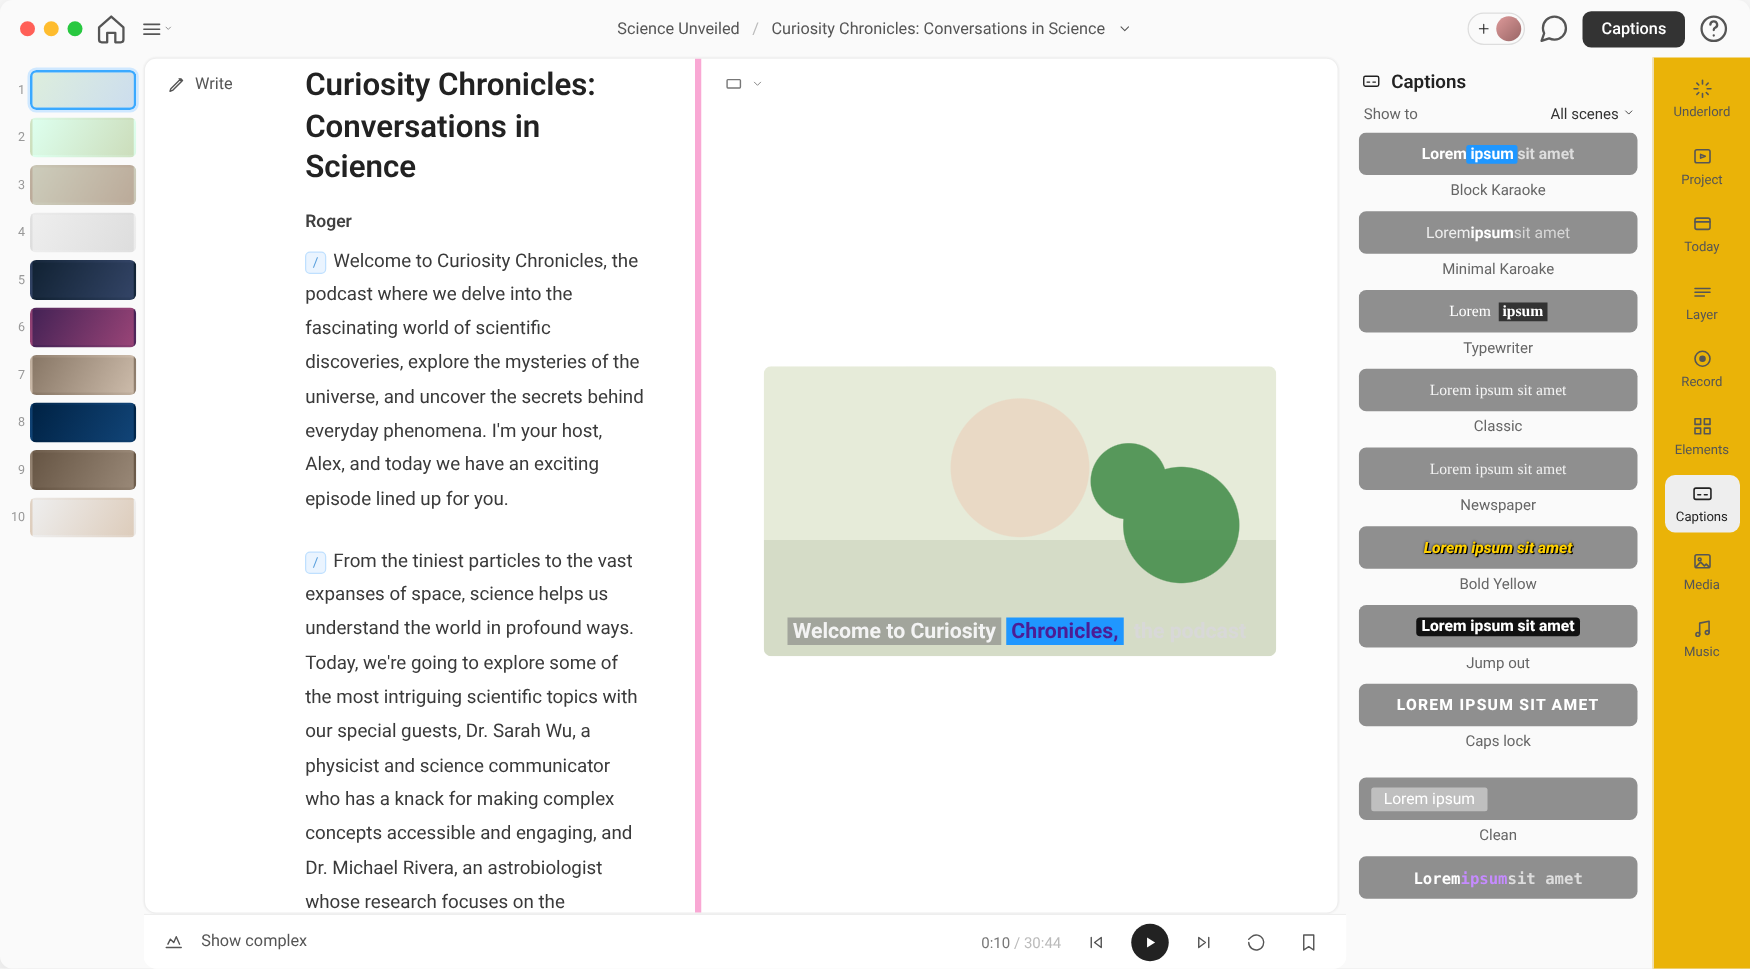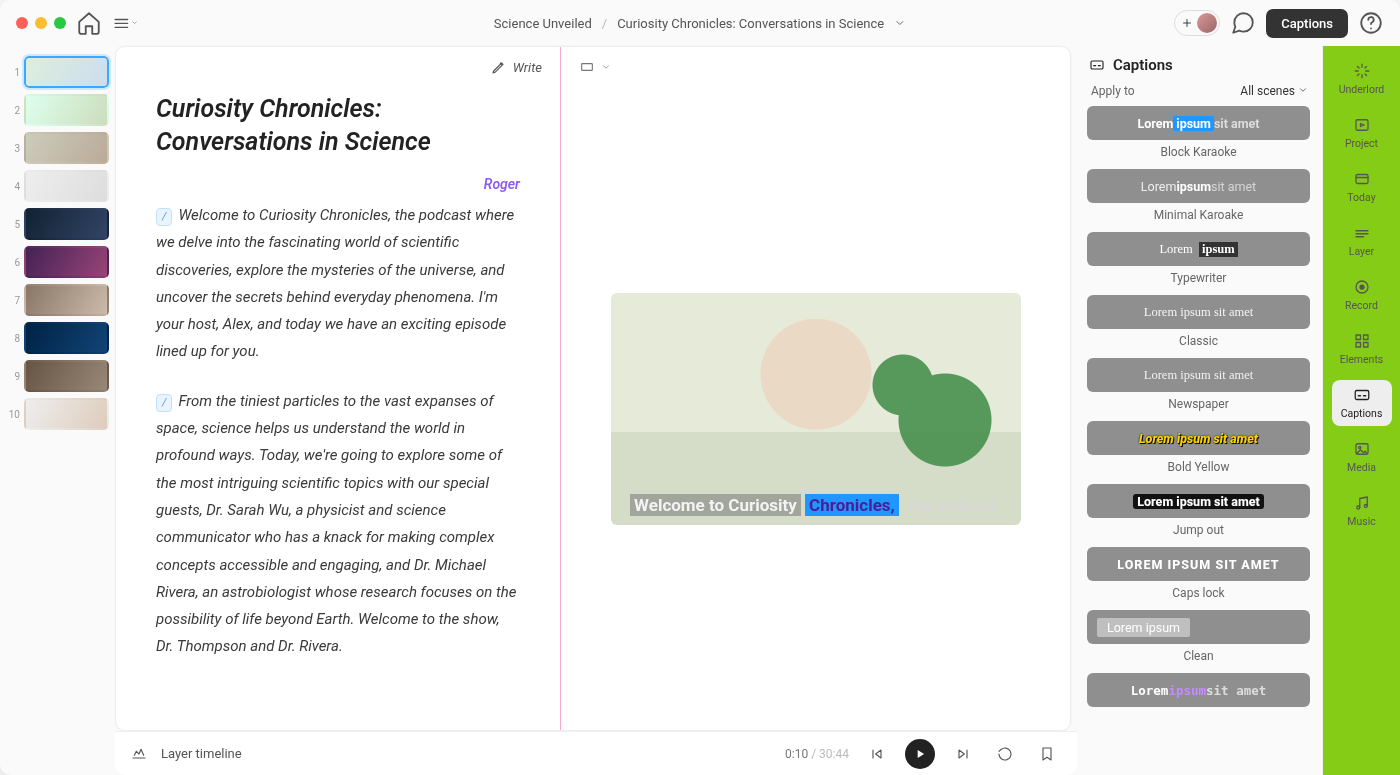--- a/index.html
+++ b/index.html
@@ -56,25 +56,25 @@
 .thumb.t3 { background:linear-gradient(120deg,#ccb,#ba9);}
 .thumb.t4 { background:linear-gradient(120deg,#eee,#ddd);}
 .thumb.t5 { background:linear-gradient(120deg,#123,#346);}
 .thumb.t6 { background:linear-gradient(120deg,#425,#947);}
 .thumb.t7 { background:linear-gradient(120deg,#876,#cba);}
 .thumb.t8 { background:linear-gradient(120deg,#024,#147);}
 .thumb.t9 { background:linear-gradient(120deg,#654,#987);}
 .thumb.t10{ background:linear-gradient(120deg,#eee,#dcb);}
 
 .editor-area { flex:1; display:flex; background:#fff; border:1px solid #eee; border-radius:10px; margin:0 6px 0 0; min-width:0; box-shadow:0 0 0 1px rgba(0,0,0,0.02);}
-.script-col { width: 445px; border-right:1px solid #f9a8d4; display:flex; flex-direction:column; min-width:0;font-style:italic;}
+.script-col { width: 445px; border-right:5px solid #f9a8d4; display:flex; flex-direction:row; min-width:0;}
 .script-head { height:40px; display:flex; align-items:center; justify-content:flex-end; padding:0 18px; gap:6px; color:#555;}
 .script-body { flex:1; overflow:auto; padding: 6px 40px 20px 40px;}
 .doc-title { font-size:25px; font-weight:600; line-height:1.3; color:#222; margin-bottom:18px;}
-.speaker { color:#8b5cf6; font-weight:600; font-size:14px; margin-bottom:10px;text-align:right;}
+.speaker { color:#404040; font-weight:600; font-size:14px; margin-bottom:10px;}
 .para { font-size:15px; line-height:1.82; color:#3a3a3a; margin-bottom:22px;}
 .scene-chip { display:inline-flex; align-items:center; padding:0 5px; height:18px; border-radius:4px; background:#eaf4ff; border:1px solid #bfe0ff; color:#5aa0de; font-size:11px; vertical-align:baseline; margin-right:6px;}
 
 .preview-col { flex:1; display:flex; flex-direction:column; min-width:0;}
 .preview-head { height:40px; display:flex; align-items:center; padding:0 18px; color:#777; gap:6px;}
 .preview-body { flex:1; display:flex; align-items:center; justify-content:center; padding:20px;}
 .video { width:410px; height:232px; border-radius:6px; background:
   radial-gradient(circle at 50% 35%, #e9d9c5 0 55px, transparent 56px),
   linear-gradient(180deg,#e6ebd9 0 60%, #d5dcc7 60% 100%);
   position:relative; overflow:hidden;}
@@ -108,21 +108,21 @@
 .sp-classic{color:#f4f4f4;font-family:Georgia,serif;}
 .sp-news{font-family:Georgia,serif;color:#f1f1f1;}
 .sp-bold{font-style:italic;font-weight:800;color:#ffd100;text-shadow:0 0 2px #000, 1px 1px 0 #000;}
 .sp-jump{font-weight:800;color:#fff;background:#111;padding:0 4px;border-radius:3px;}
 .sp-caps{font-weight:800;letter-spacing:1px;text-transform:uppercase;color:#fff;}
 .sp-clean{background:#bfbfbf;color:#fff;padding:2px 10px;border-radius:2px;text-align:left;}
 .sp-last{font-family:monospace;font-weight:700;}
 .sp-last .a{color:#fff;} .sp-last .b{color:#c58bff;} .sp-last .c{color:#ddd;}
 
 
-.toolrail { width:78px; border-left:1px solid #eee; display:flex; flex-direction:column; align-items:center; padding:10px 0; gap:8px; background:#84cc16;}
+.toolrail { width:78px; border-left:1px solid #eee; display:flex; flex-direction:column; align-items:center; padding:10px 0; gap:8px; background:#eab308;}
 .tool { width:60px; height:46px; display:flex; flex-direction:column; align-items:center; justify-content:center; gap:3px; border-radius:8px; color:#555; cursor:pointer; font-size:10.5px;}
 .tool.active { background:#eee; color:#222;}
 .tool svg{width:18px;height:18px;}
 
 
 .ic{stroke:currentColor;fill:none;stroke-width:1.7;stroke-linecap:round;stroke-linejoin:round;}
 </style>
 </head>
 <body>
 
@@ -264,21 +264,21 @@
               </div>
             </div>
           </div>
         </div>
       </div>
 
       <div class="transport">
         <svg class="ic" viewBox="0 0 24 24" width="16">
             <path d="M3 18h18M5 14l3-6 4 4 3-7 4 9"></path>
           </svg>
-        <span>Layer timeline</span>
+        <span>Show complex</span>
         <span class="time">
           <span>0:10</span>
           <span class="dur"> / </span><span class="dur">30:44</span>
         </span>
         <div class="tc-btn">
             <svg class="ic" viewBox="0 0 24 24" width="16">
               <path d="M18 18l-8-6 8-6zM6 6v12"></path>
             </svg>
           </div>
         <div class="tc-btn play">
@@ -306,21 +306,21 @@
 
     <div class="captions-panel">
       <div class="captions-title">
         <svg class="ic" viewBox="0 0 24 24" width="16">
             <rect x="3" y="6" width="18" height="12" rx="2"></rect>
             <path d="M7 13h3M14 13h3"></path>
           </svg>
         <span>Captions</span>
       </div>
       <div class="apply-row">
-        <span>Apply to</span>
+        <span>Show to</span>
         <span class="sel">
           <span>All scenes</span>
           <svg class="ic" viewBox="0 0 24 24" width="10" style="display:inline">
               <path d="M6 9l6 6 6-6"></path>
             </svg>
         </span>
       </div>
       <div class="styles">
         <div class="style-card">
           <div class="style-prev sp-block">
@@ -360,21 +360,21 @@
           <div class="style-prev">
               <span class="sp-jump">Lorem ipsum sit amet</span>
             </div>
           <div class="style-label">Jump out</div>
         </div>
         <div class="style-card">
           <div class="style-prev sp-caps">LOREM IPSUM SIT AMET</div>
           <div class="style-label">Caps lock</div>
         </div>
         <div class="style-card">
-          <div class="style-prev" style="justify-content:flex-start;padding-left:10px;">
+          <div class="style-prev" style="justify-content:flex-start;padding-left:10px;margin-top:12px;">
               <span class="sp-clean">Lorem ipsum</span>
             </div>
           <div class="style-label">Clean</div>
         </div>
         <div class="style-card">
           <div class="style-prev sp-last">
               <span class="a">Lorem</span> 
               <span class="b">ipsum</span> 
               <span class="c">sit amet</span>
             </div>

